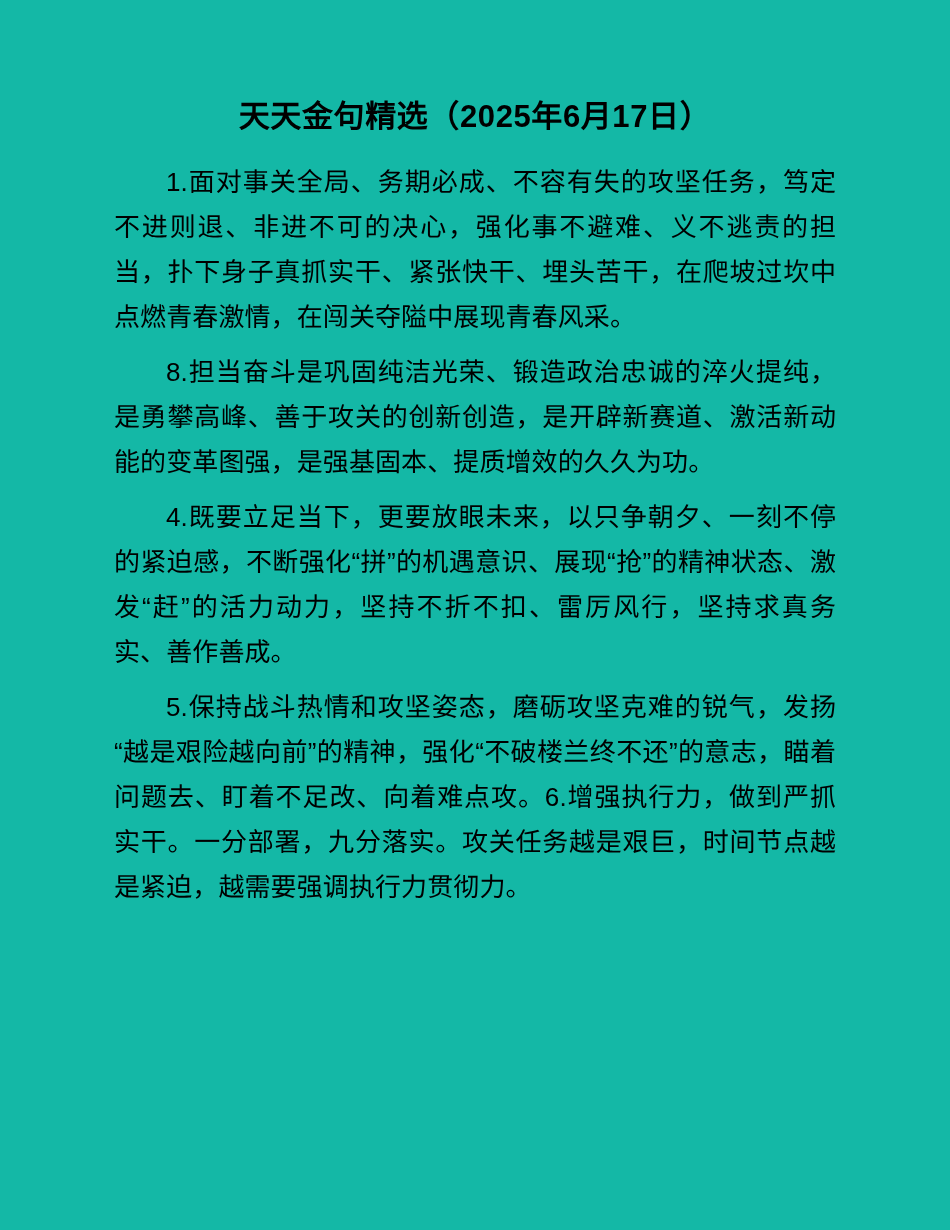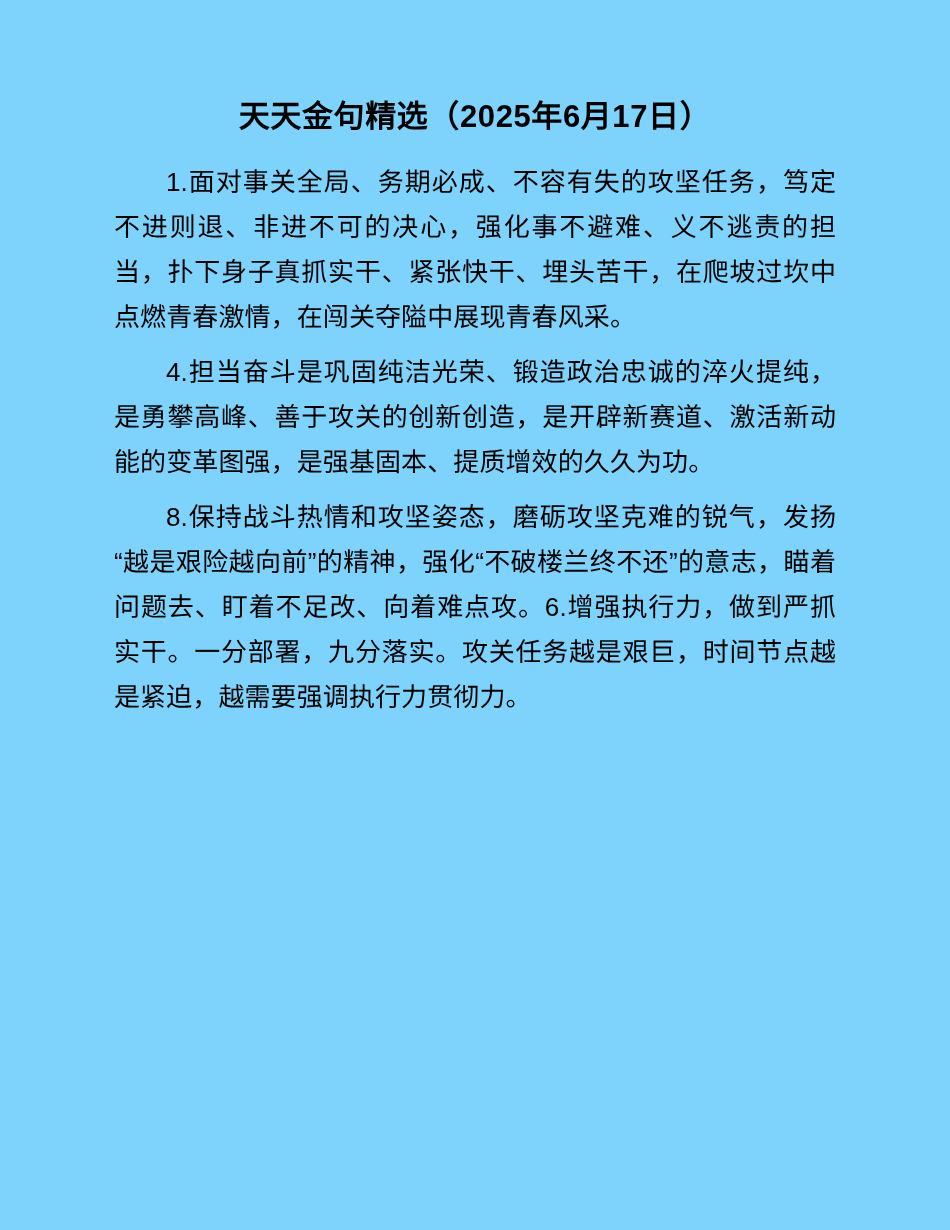--- a/index.html
+++ b/index.html
@@ -11,21 +11,21 @@
   body {
     font-family: "Liberation Sans", "DejaVu Sans", sans-serif;
     color: #000000;
     -webkit-font-smoothing: antialiased;
   }
   .page {
     position: relative;
     width: 950px;
     height: 1230px;
     margin: 0 auto;
-    background: #7dd3fc;
+    background: #14b8a6;
     box-sizing: border-box;
     overflow: hidden;
   }
   .content {
     position: absolute;
     left: 114px;
     top: 0;
     width: 722px;
   }
   .doc-title {
@@ -60,21 +60,22 @@
 <body>
 
 <div class="page">
 
   <div class="content">
 
     <h1 class="doc-title">天天金句精选（2025年6月17日）</h1>
 
     <p class="body-block first">1.面对事关全局、务期必成、不容有失的攻坚任务，笃定不进则退、非进不可的决心，强化事不避难、义不逃责的担当，扑下身子真抓实干、紧张快干、埋头苦干，在爬坡过坎中点燃青春激情，在闯关夺隘中展现青春风采。</p>
 
-    <p class="body-block">4.担当奋斗是巩固纯洁光荣、锻造政治忠诚的淬火提纯，是勇攀高峰、善于攻关的创新创造，是开辟新赛道、激活新动能的变革图强，是强基固本、提质增效的久久为功。</p>
+    <p class="body-block">8.担当奋斗是巩固纯洁光荣、锻造政治忠诚的淬火提纯，是勇攀高峰、善于攻关的创新创造，是开辟新赛道、激活新动能的变革图强，是强基固本、提质增效的久久为功。</p>
 
 
+    <p class="body-block">4.既要立足当下，更要放眼未来，以只争朝夕、一刻不停的紧迫感，不断强化“拼”的机遇意识、展现“抢”的精神状态、激发“赶”的活力动力，坚持不折不扣、雷厉风行，坚持求真务实、善作善成。</p>
 
-    <p class="body-block">8.保持战斗热情和攻坚姿态，磨砺攻坚克难的锐气，发扬“越是艰险越向前”的精神，强化“不破楼兰终不还”的意志，瞄着问题去、盯着不足改、向着难点攻。6.增强执行力，做到严抓实干。一分部署，九分落实。攻关任务越是艰巨，时间节点越是紧迫，越需要强调执行力贯彻力。</p>
+    <p class="body-block">5.保持战斗热情和攻坚姿态，磨砺攻坚克难的锐气，发扬“越是艰险越向前”的精神，强化“不破楼兰终不还”的意志，瞄着问题去、盯着不足改、向着难点攻。6.增强执行力，做到严抓实干。一分部署，九分落实。攻关任务越是艰巨，时间节点越是紧迫，越需要强调执行力贯彻力。</p>
 
   </div>
 
 </div>
 
 </body></html>

